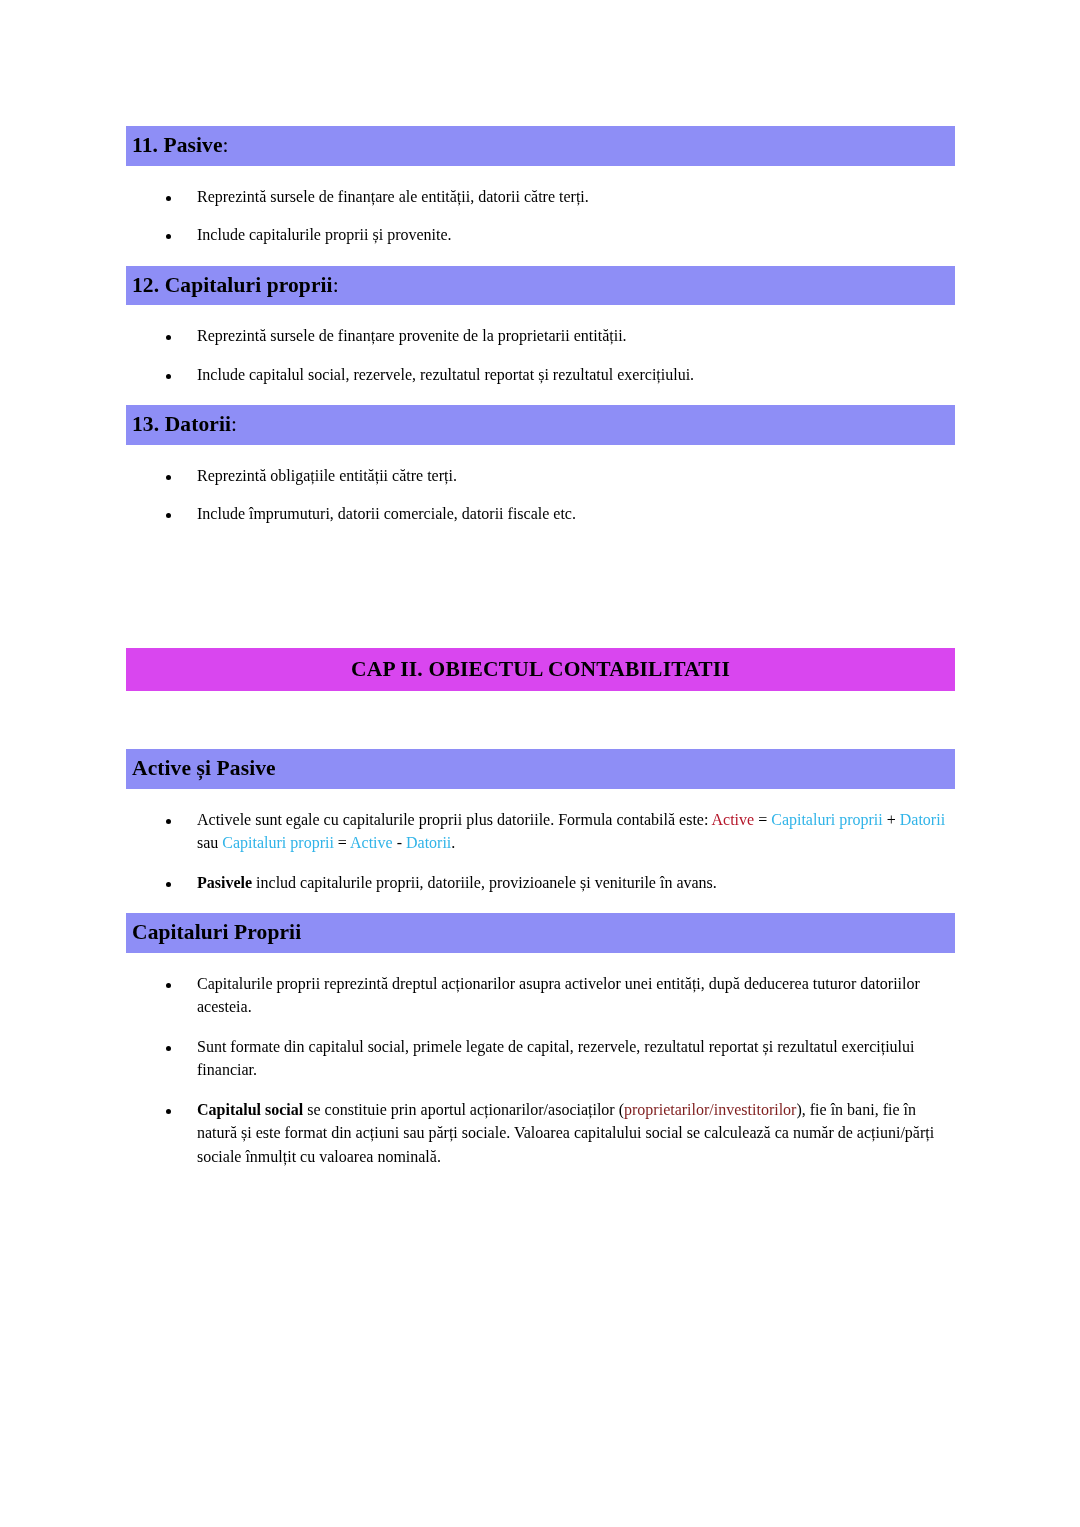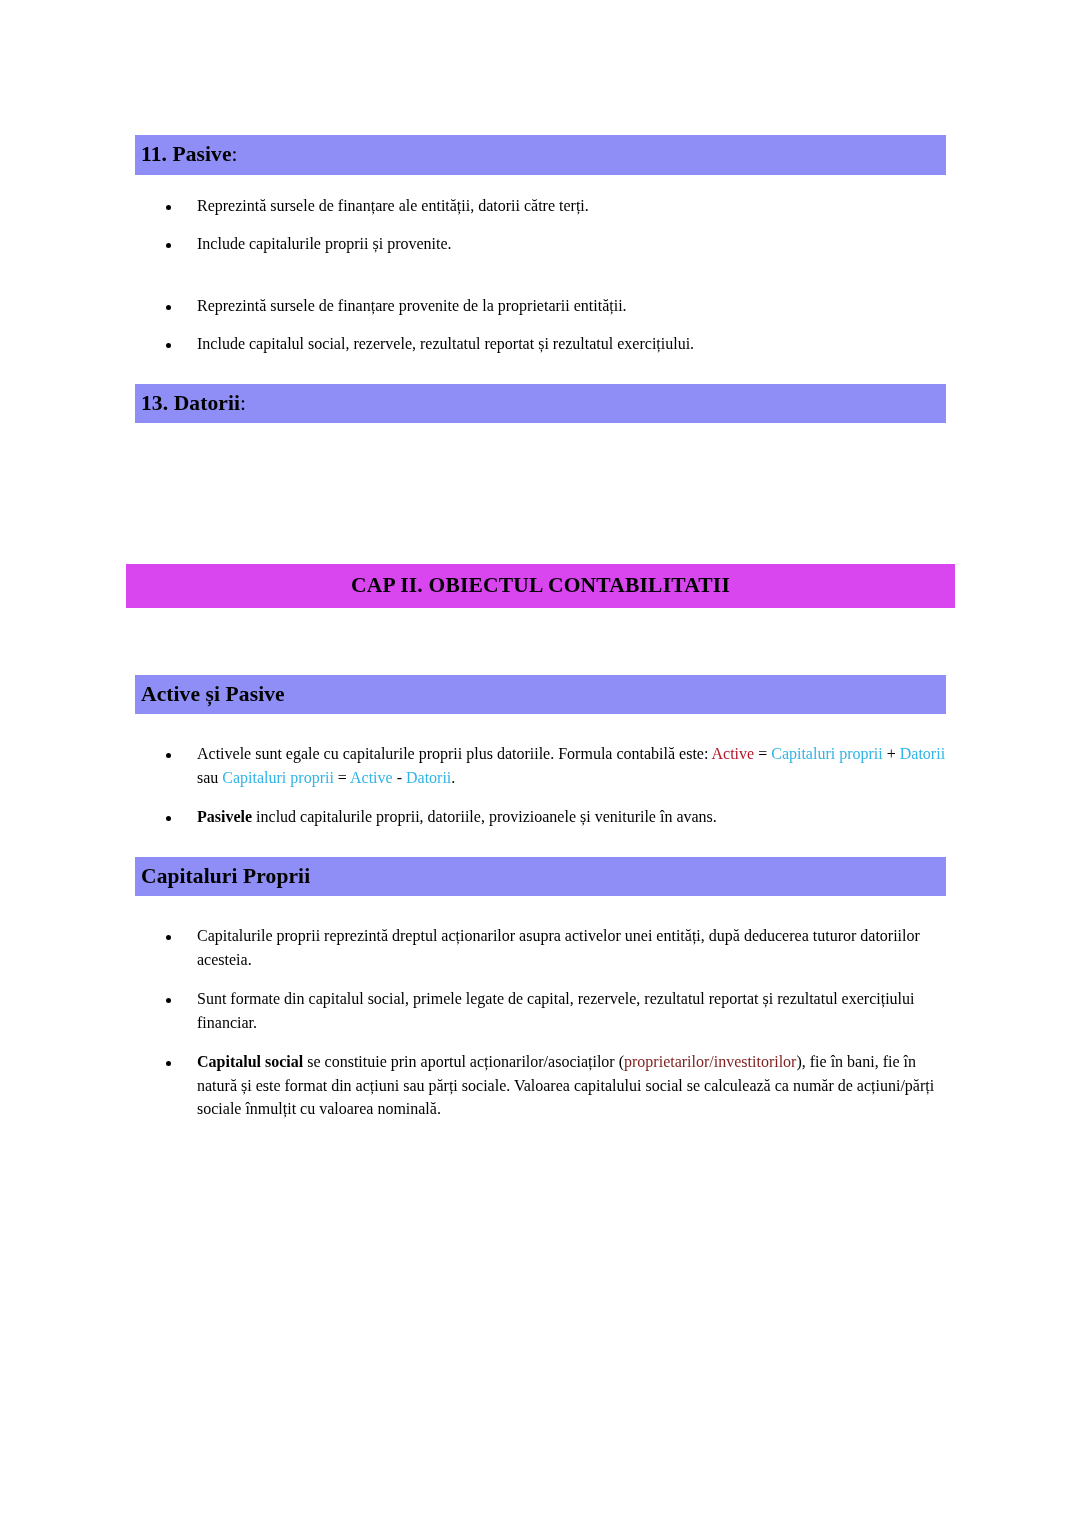--- a/index.html
+++ b/index.html
@@ -26,21 +26,21 @@
   }
 
   
   .bar {
     background: #8e8ef6;
     color: #000000;
     font-weight: bold;
     font-size: 21.5px;
     line-height: 1.42;
     padding: 4px 6px 5px 6px;
-    margin: 9px;
+    margin: 0;
     letter-spacing: 0.1px;
   }
   .bar.section-num { margin-bottom: 0; }
   .bar .plain { font-weight: normal; }
 
   .bar-chapter {
     background: #d946ef;
     color: #000000;
     font-weight: bold;
     font-size: 21.5px;
@@ -95,34 +95,39 @@
 
   <div class="gap-md"></div>
 
   <ul class="bullets">
     <li>Reprezintă sursele de finanțare ale entității, datorii către terți.</li>
     <li style="margin-top:15px">Include capitalurile proprii și provenite.</li>
   </ul>
 
   <div class="gap-md"></div>
 
+  <div class="bar section-num"><span>12. Capitaluri proprii</span><span class="plain">:</span></div>
 
   <div class="gap-md"></div>
 
   <ul class="bullets">
     <li>Reprezintă sursele de finanțare provenite de la proprietarii entității.</li>
     <li style="margin-top:15px">Include capitalul social, rezervele, rezultatul reportat și rezultatul exercițiului.</li>
   </ul>
 
   <div class="gap-md"></div>
 
   <div class="bar section-num"><span>13. Datorii</span><span class="plain">:</span></div>
 
   <div class="gap-md"></div>
 
+  <ul class="bullets">
+    <li>Reprezintă obligațiile entității către terți.</li>
+    <li style="margin-top:15px">Include împrumuturi, datorii comerciale, datorii fiscale etc.</li>
+  </ul>
 
   <div class="gap-xl"></div>
   <div class="gap-xxl"></div>
 
   <div class="bar-chapter">CAP II. OBIECTUL CONTABILITATII</div>
 
   <div class="gap-after-chapter"></div>
 
   <div class="bar">Active și Pasive</div>
 

